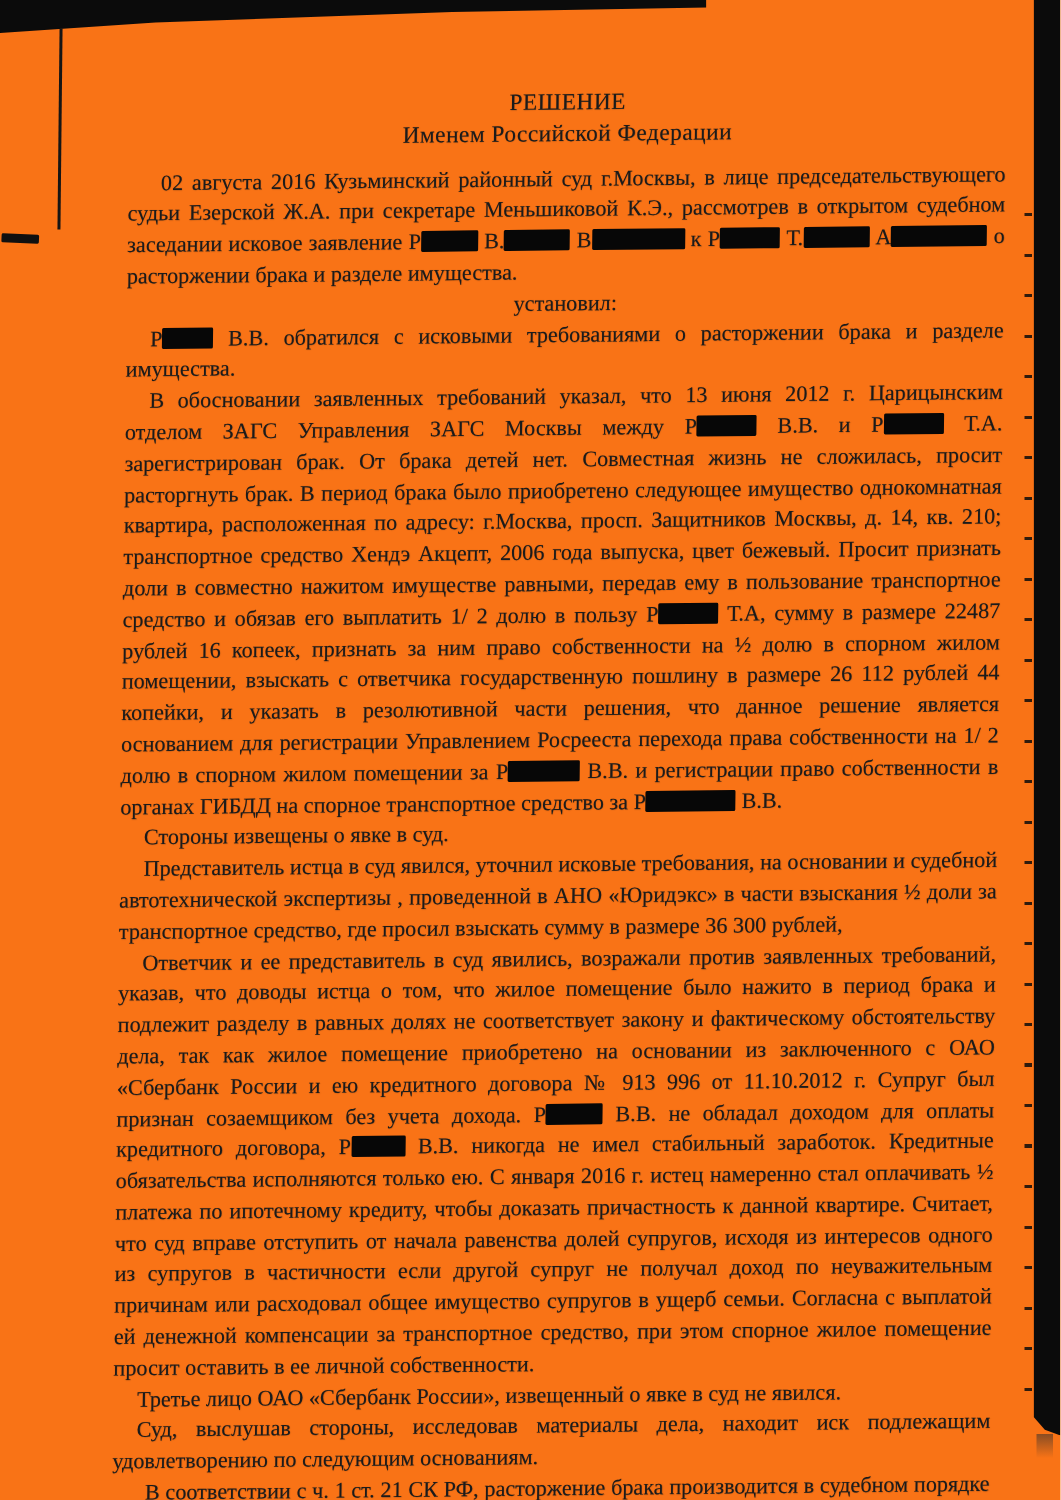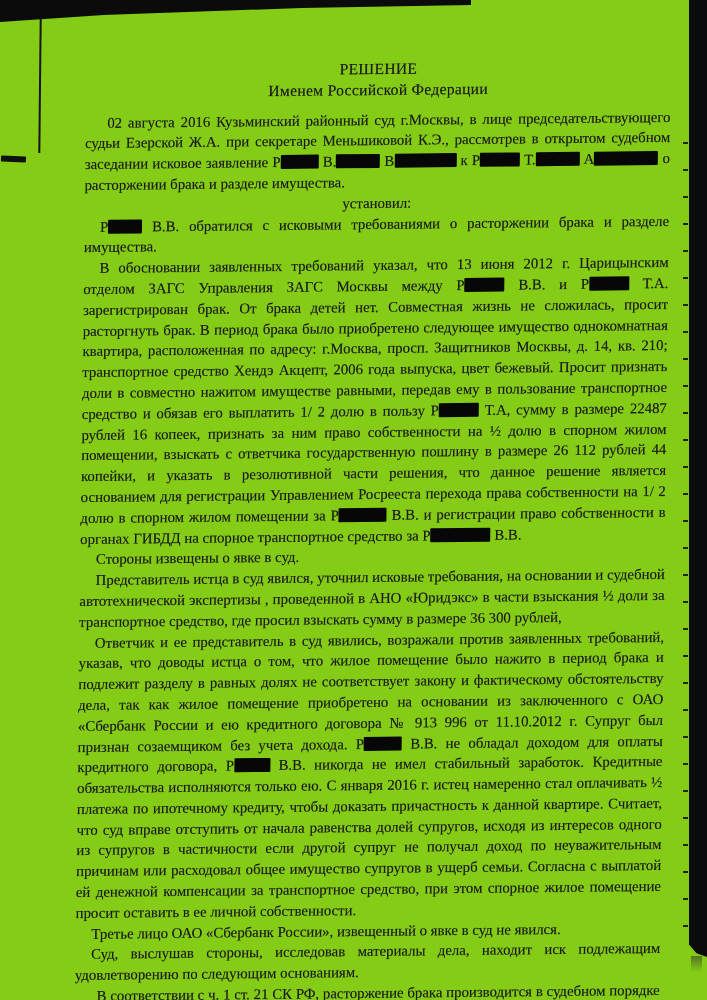--- a/index.html
+++ b/index.html
@@ -10,21 +10,21 @@
   body {
     width: 707px;
     height: 1000px;
     position: relative;
     overflow: hidden;
     font-family: "Liberation Serif", serif;
   }
   .scan-root {
     position: absolute;
     inset: 0;
-    background: #84cc16;
+    background: #f97316;
   }
   
   .top-band {
     position: absolute;
     left: 0; top: 0;
     width: 471px; height: 25px;
     background: #0b0b0b;
     clip-path: polygon(0 0, 100% 0, 100% 20%, 64% 32%, 22% 60%, 0 88%);
   }
   .right-band {

